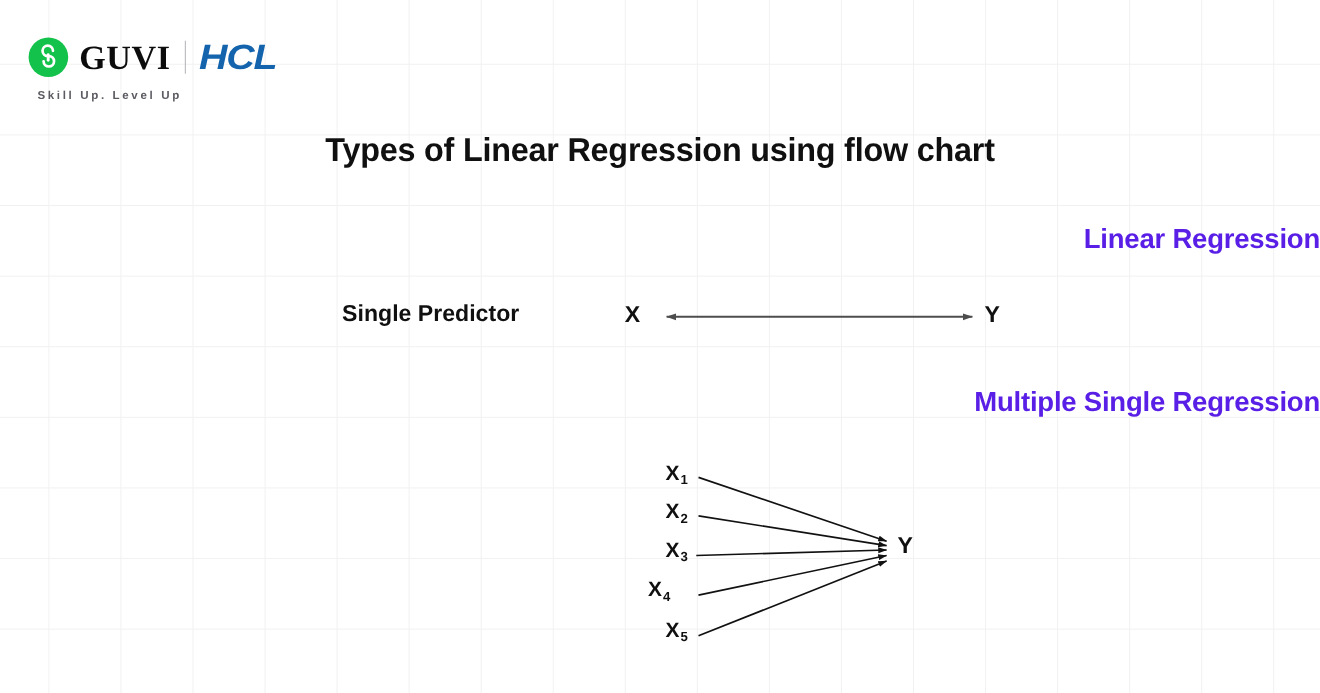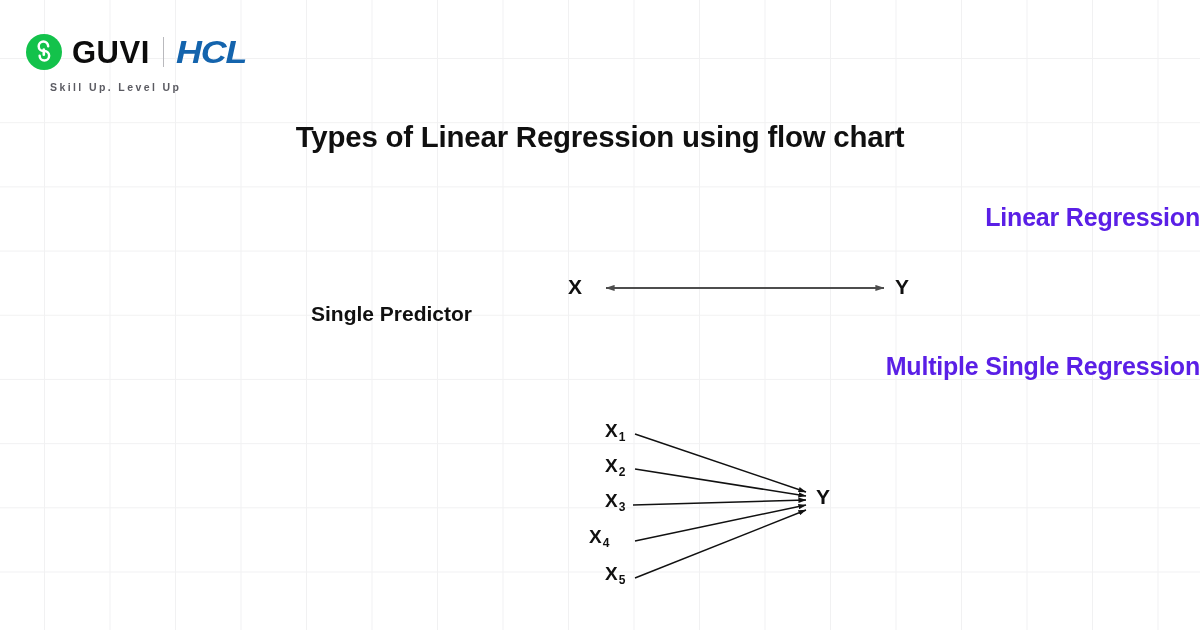--- a/index.html
+++ b/index.html
@@ -43,21 +43,21 @@
     height: 36px;
     border-radius: 50%;
     background: #13c24b;
     display: flex;
     align-items: center;
     justify-content: center;
     flex: 0 0 auto;
   }
   .guvi-mark svg { display: block; }
   .guvi-word {
-    font-family: Liberation Sans, sans-serif;
+    font-family: Liberation Serif, serif;
     font-size: 31px;
     font-weight: bold;
     letter-spacing: 0.5px;
     color: #0c0c0c;
     margin-left: 10px;
     line-height: 1;
   }
   .logo-sep {
     width: 1px;
     height: 30px;
@@ -70,21 +70,21 @@
     font-weight: bold;
     font-style: italic;
     letter-spacing: -1px;
     color: #1464ad;
     line-height: 1;
     transform: scaleX(1.12);
     transform-origin: left center;
   }
   .tagline {
     margin-top: 7px;
-    margin-left: 24px;
+    margin-left: 8px;
     font-size: 10.5px;
     font-weight: bold;
     letter-spacing: 2.4px;
     color: #5b5b62;
   }
 
   
   .main-title {
     position: absolute;
     left: 0;
@@ -111,21 +111,20 @@
   #mlr-title { top: 352px; }
 
   
   .srow-label {
     position: absolute;
     left: 311px;
     top: 274px;
     font-size: 21px;
     font-weight: bold;
     color: #101010;
-    margin-top: 28px;
   }
   .node-x-single {
     position: absolute;
     left: 568px;
     top: 275px;
     font-size: 21px;
     font-weight: bold;
     color: #101010;
   }
   .node-y-single {

